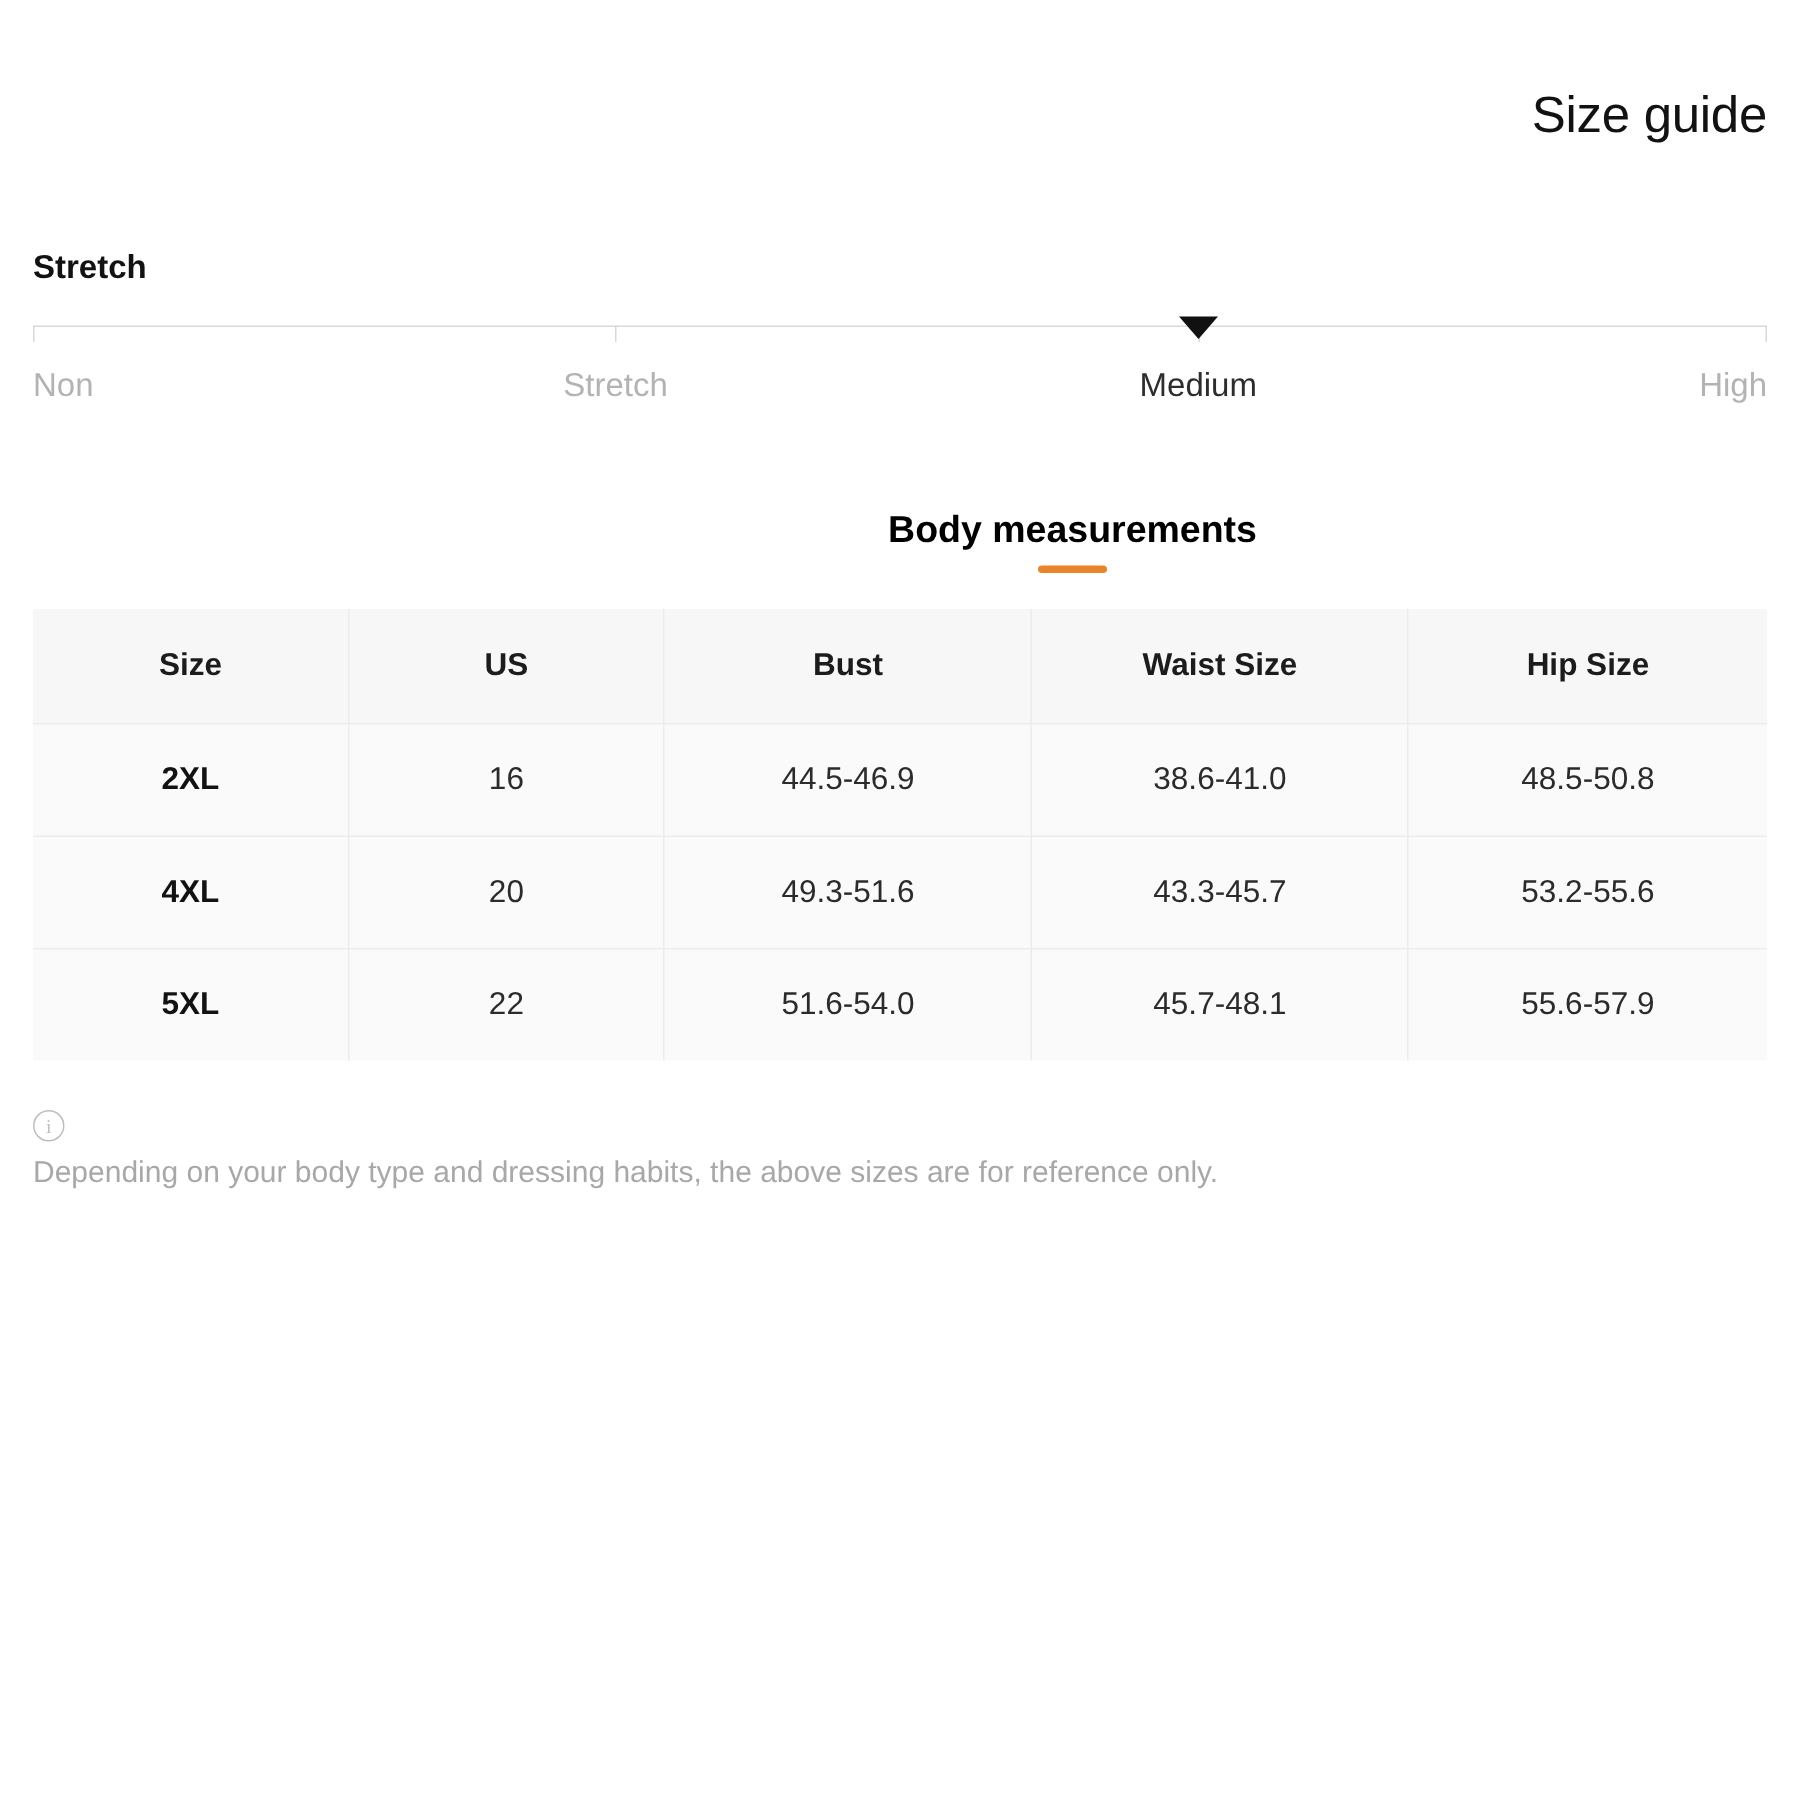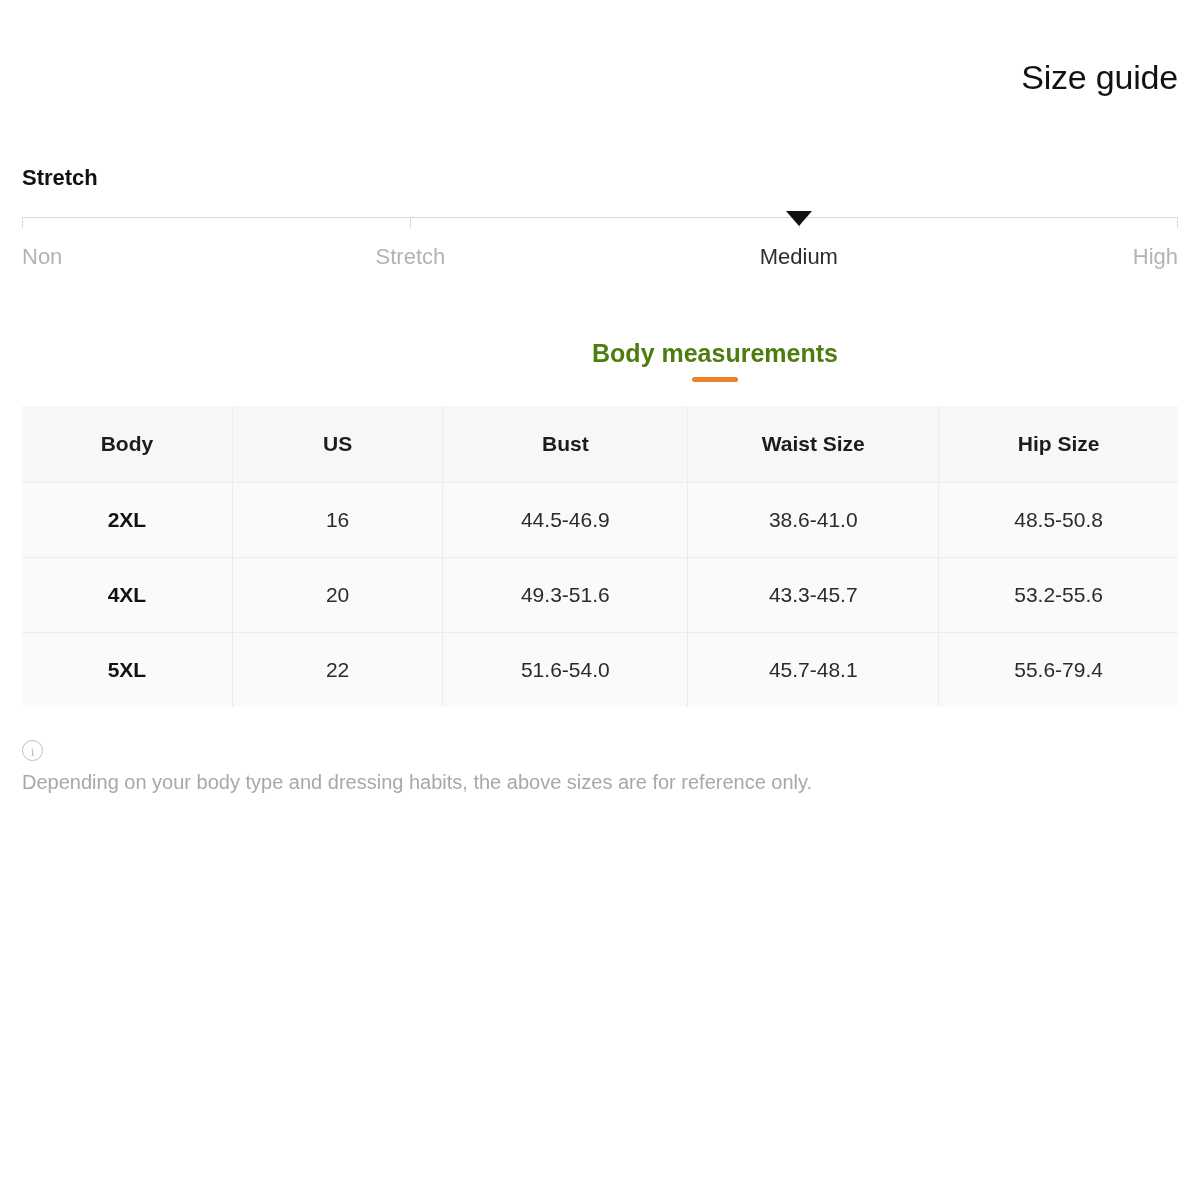--- a/index.html
+++ b/index.html
@@ -103,21 +103,21 @@
     display: flex;
     justify-content: center;
     padding-left: 230px;
   }
   .bm-heading {
     text-align: center;
   }
   .bm-heading .bm-text {
     font-size: 25px;
     font-weight: 700;
-    color: #4d7c0f;
+    color: #000000;
   }
   .bm-underline {
     width: 46px;
     height: 5px;
     border-radius: 3px;
     background: #e8852a;
     margin: 9px auto 0 auto;
   }
 
   
@@ -224,21 +224,21 @@
     <table>
       <colgroup>
         <col style="width:18.2%">
         <col style="width:18.2%">
         <col style="width:21.2%">
         <col style="width:21.7%">
         <col style="width:20.7%">
       </colgroup>
       <thead>
         <tr>
-          <th>Body</th>
+          <th>Size</th>
           <th>US</th>
           <th>Bust</th>
           <th>Waist Size</th>
           <th>Hip Size</th>
         </tr>
       </thead>
       <tbody>
         <tr>
           <td class="size-cell">2XL</td>
           <td>16</td>
@@ -251,21 +251,21 @@
           <td>20</td>
           <td>49.3-51.6</td>
           <td>43.3-45.7</td>
           <td>53.2-55.6</td>
         </tr>
         <tr>
           <td class="size-cell">5XL</td>
           <td>22</td>
           <td>51.6-54.0</td>
           <td>45.7-48.1</td>
-          <td>55.6-79.4</td>
+          <td>55.6-57.9</td>
         </tr>
       </tbody>
     </table>
   </div>
 
   <div class="footnote">
     <span class="info-icon"></span>
     <span>Depending on your body type and dressing habits, the above sizes are for reference only.</span>
   </div>
 

